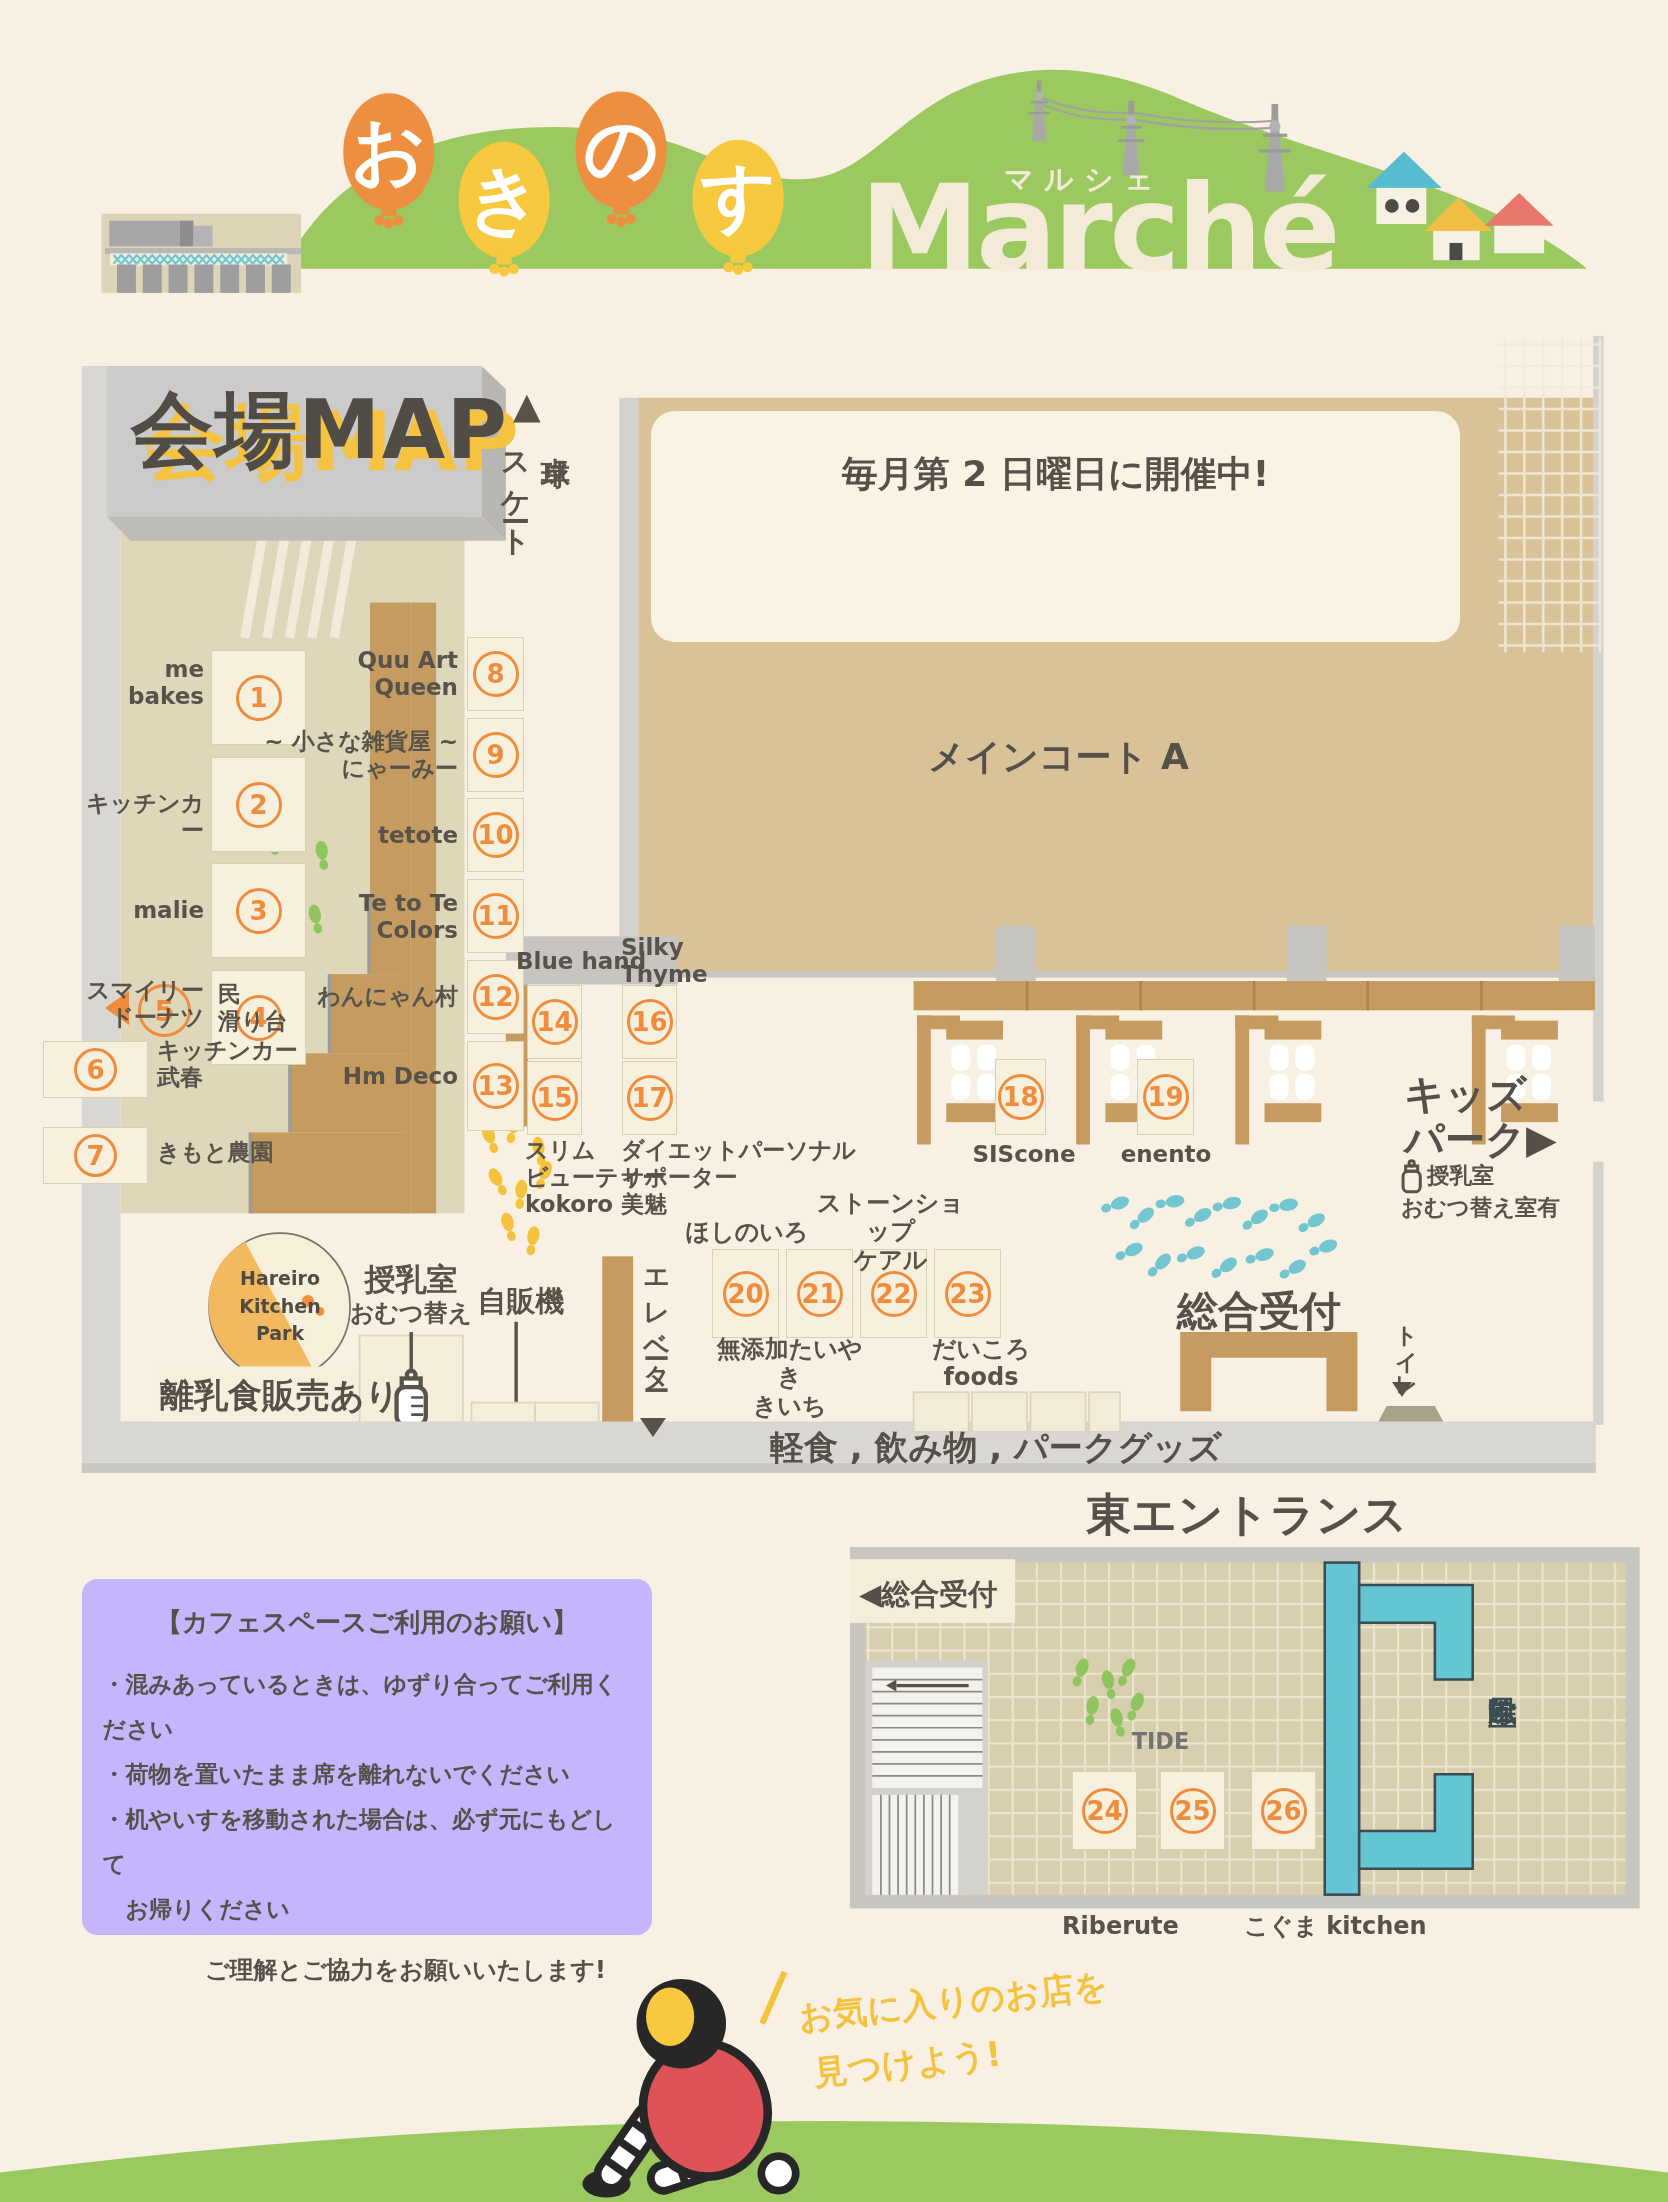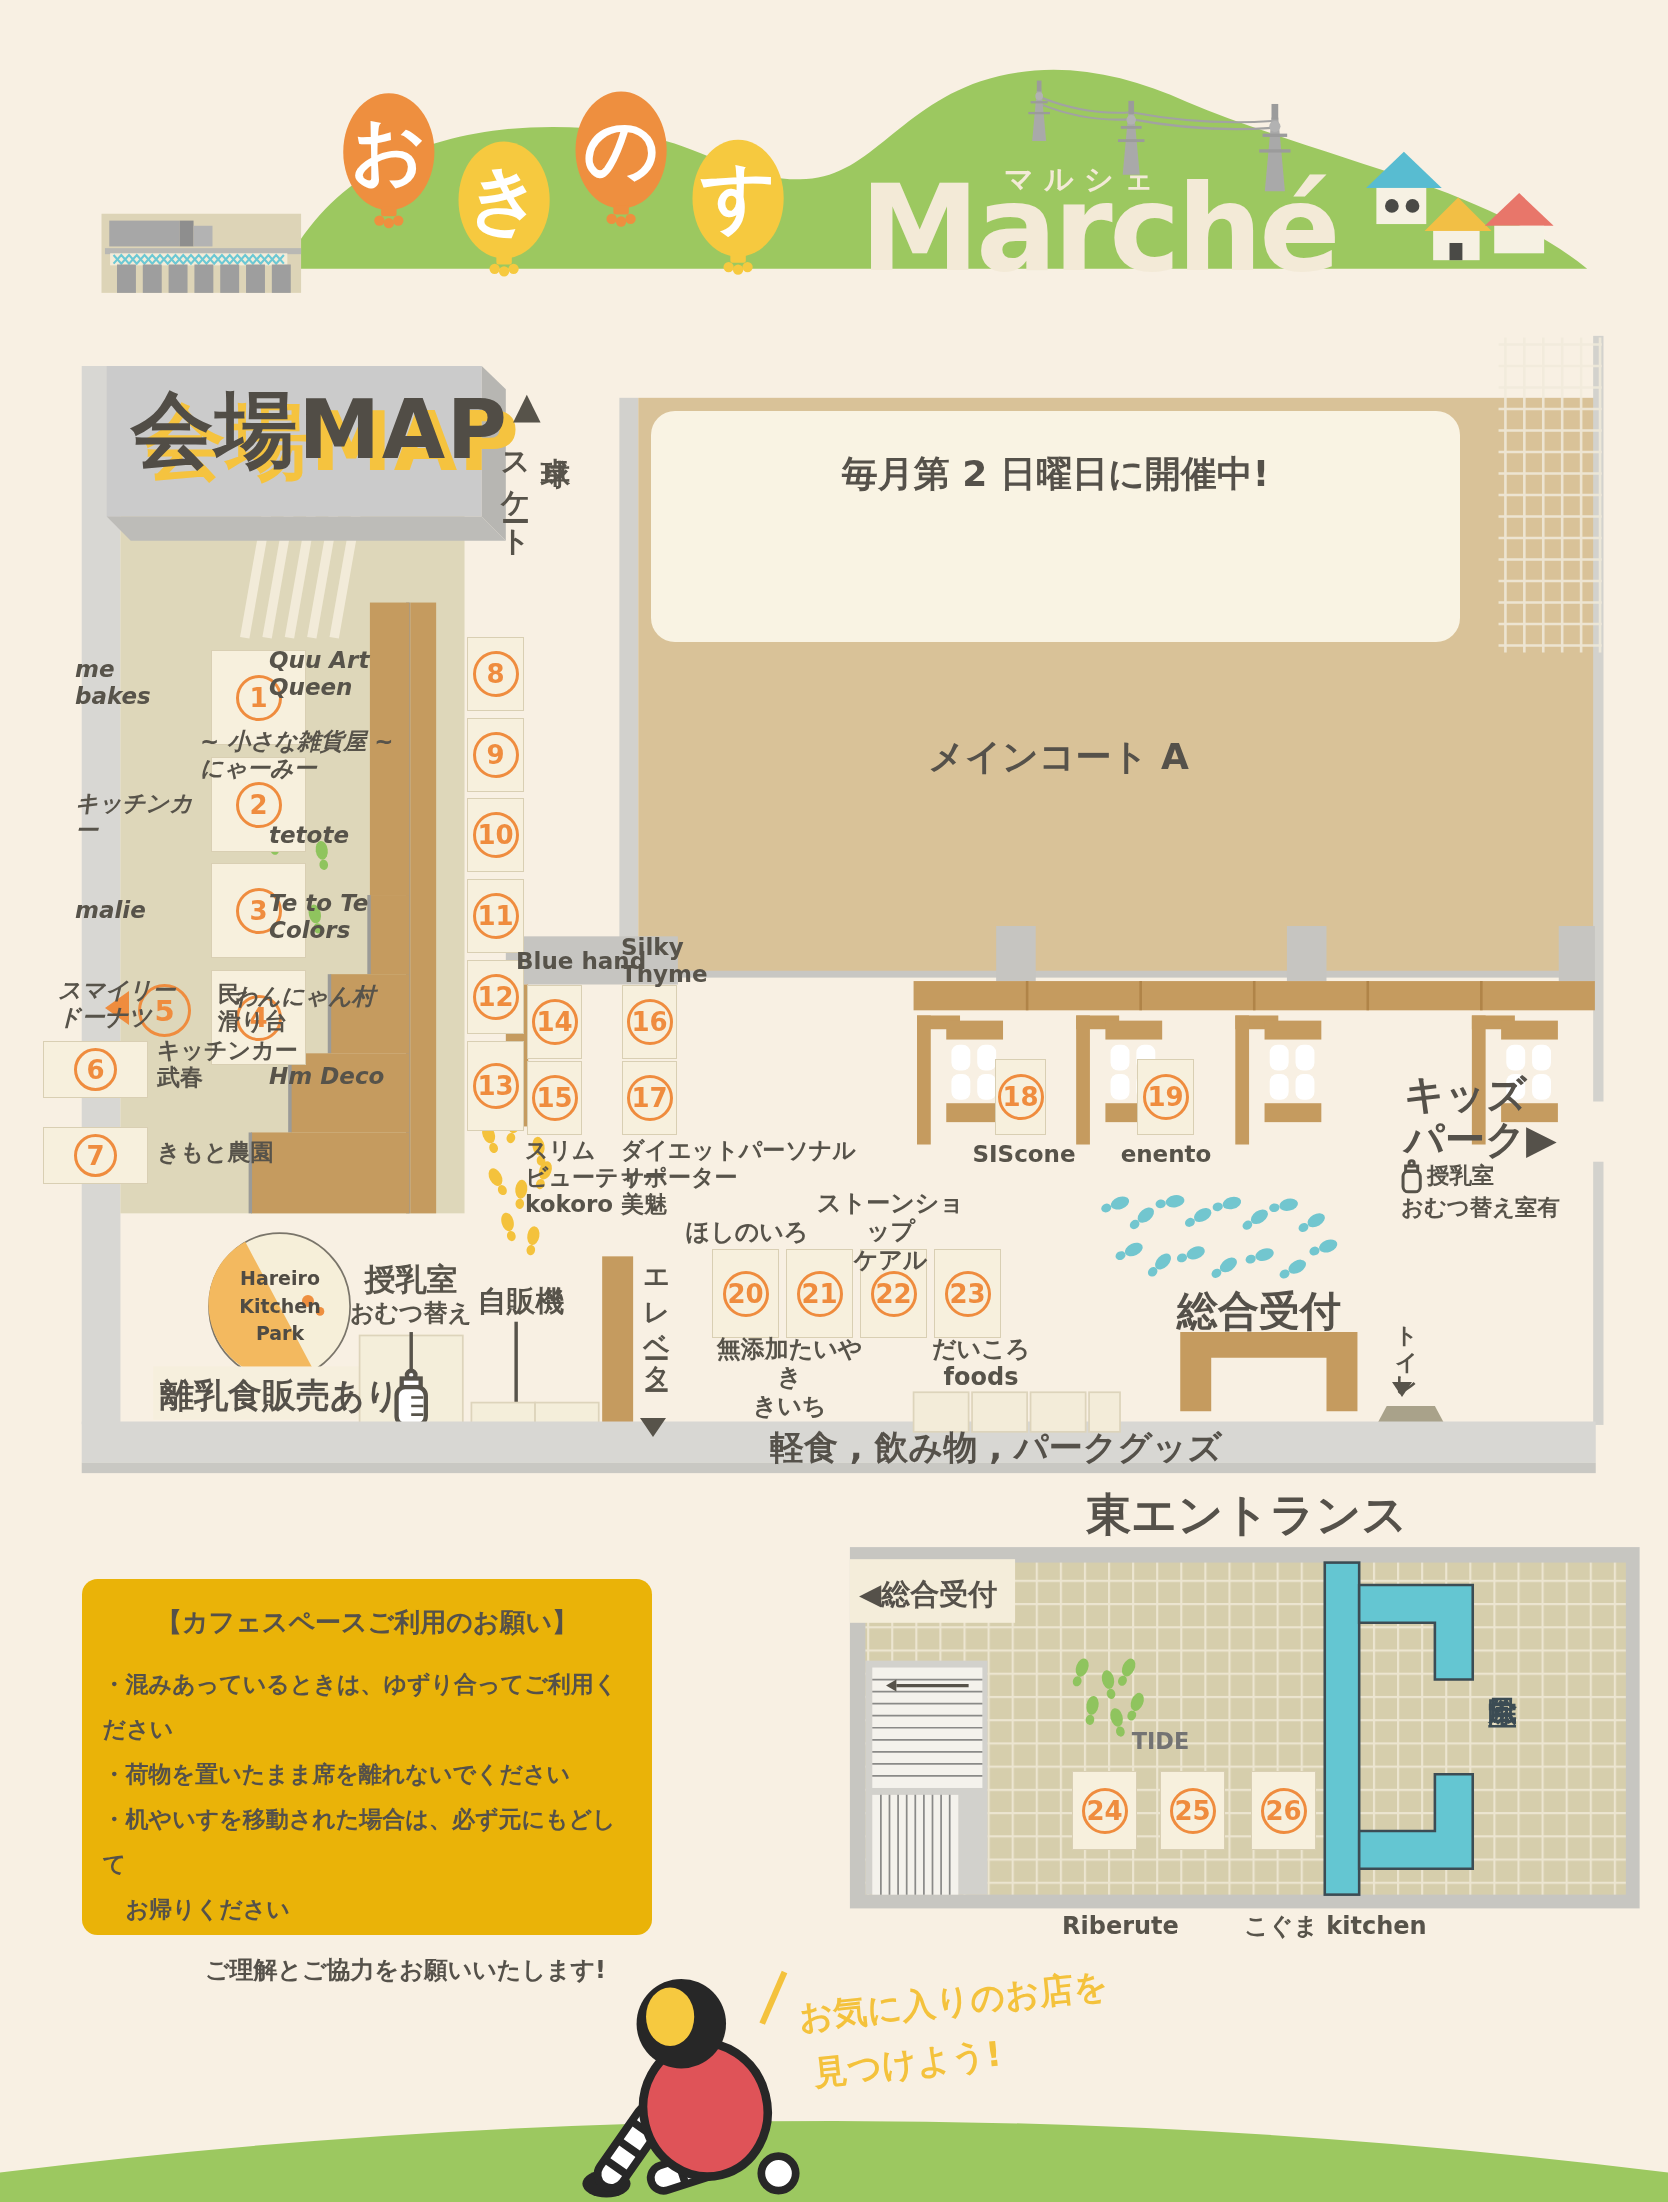--- a/index.html
+++ b/index.html
@@ -1,35 +1,35 @@
 <!DOCTYPE html>
 <html style="font-size:13.8px"><head>
 <meta charset="utf-8">
 <style>
   html,body{margin:0;padding:0;background:#f8f0e3;}
   .page{position:relative;width:1668px;height:2203px;background:#f8f0e3;overflow:hidden;
         font-family:"DejaVu Sans","Liberation Sans",sans-serif;color:#57534a;}
   .abs{position:absolute;}
   svg.art{position:absolute;left:0;top:0;}
   .lbl{position:absolute;color:#57534a;font-weight:600;white-space:pre-line;line-height:1.18;font-size:23px;}
-  .t-r{font-style:italic;} .t-c{text-align:center;}
+  .t-r{text-align:right;} .t-c{text-align:center;}
   .booth{position:absolute;background:#f7f0dd;border:1.7px solid #d9cfb3;display:flex;align-items:center;justify-content:center;box-sizing:border-box;}
   .num{width:46px;height:46px;border:3.4px solid #ef8c3e;border-radius:50%;color:#ef8c3e;display:flex;align-items:center;justify-content:center;font-weight:700;font-size:26px;box-sizing:border-box;background:transparent;}
   .bchar{position:absolute;width:91px;height:117px;display:flex;align-items:center;justify-content:center;color:#fff;font-weight:800;font-size:74px;}
   .brand{position:absolute;left:860px;top:169px;font-size:120px;font-weight:700;color:#f3ead7;letter-spacing:-3.4px;line-height:1;}
   .brandkana{position:absolute;left:955px;top:160px;width:258px;text-align:center;font-size:29px;font-weight:700;letter-spacing:10.3px;color:#f3ead7;}
   .maptitle{position:absolute;left:131px;top:389px;font-size:82px;font-weight:800;color:#514d46;letter-spacing:1.7px;text-shadow:12px 12px 0 #f5c33f;line-height:1;}
   .vtext{writing-mode:vertical-rl;text-orientation:upright;white-space:pre-line;font-weight:700;}
   .info{position:absolute;left:651px;top:411px;width:809px;height:231px;background:#f9f3e3;border-radius:24px;text-align:center;padding-top:29px;box-sizing:border-box;}
   .iline{font-size:36px;font-weight:700;color:#55514a;margin:6.9px 0;line-height:1.5;}
   .u{padding-bottom:1.7px;border-bottom:6.9px solid #f5c33f;}
   .big{font-weight:800;color:#55514a;position:absolute;}
   .tri-left{position:absolute;width:0;height:0;border-top:17px solid transparent;border-bottom:17px solid transparent;border-right:24px solid #ef8c3e;}
   .tri-down{position:absolute;width:0;height:0;border-left:13px solid transparent;border-right:13px solid transparent;border-top:19px solid #57534a;}
-  .notice{position:absolute;left:82px;top:1579px;width:570px;height:356px;background:#eab308;border-radius:15.5px;box-sizing:border-box;padding:26px 20.6px 0 20.6px;}
+  .notice{position:absolute;left:82px;top:1579px;width:570px;height:356px;background:#c4b5fd;border-radius:15.5px;box-sizing:border-box;padding:26px 20.6px 0 20.6px;}
   .ntitle{text-align:center;font-size:26px;font-weight:700;color:#55514a;margin-bottom:22.4px;}
   .nline{font-size:23px;font-weight:600;color:#55514a;line-height:1.95;}
   .nfoot{text-align:center;font-size:24px;font-weight:600;color:#55514a;margin-top:22.4px;padding-left:77px;}
   .speech{position:absolute;font-size:34px;font-weight:700;color:#f4c23c;transform:rotate(-6deg);}
 </style>
 </head>
 <body>
 
 <div class="page">
 

